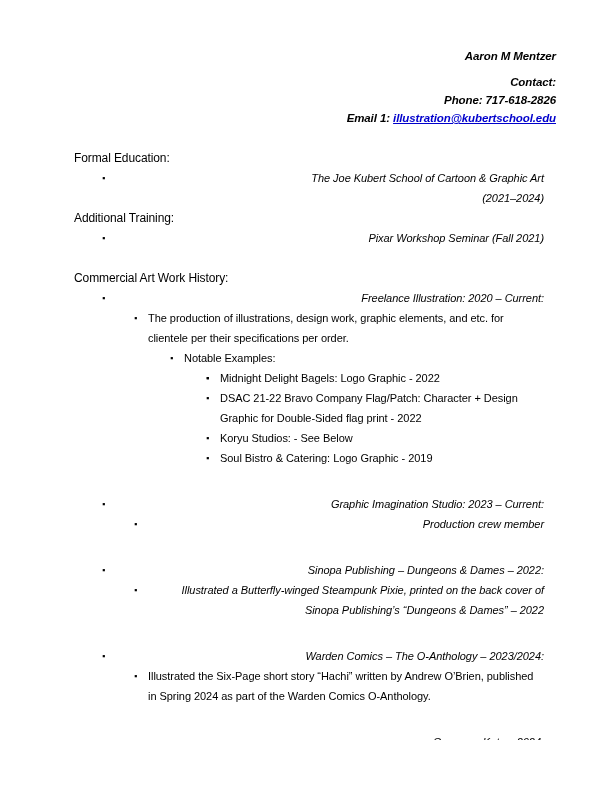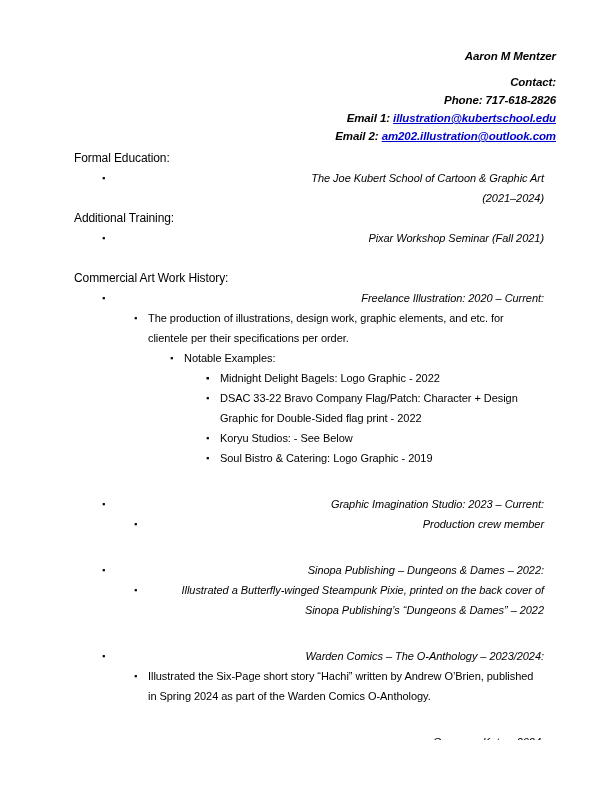--- a/index.html
+++ b/index.html
@@ -116,21 +116,20 @@
 </head>
 <body>
 
 <div class="page">
 
   <div class="header">
     <div class="header-line header-name">Aaron M Mentzer</div>
     <div class="header-line">Contact:</div>
     <div class="header-line">Phone: 717-618-2826</div>
     <div class="header-line"><span class="label">Email 1:</span> <span class="maillink">illustration@kubertschool.edu</span></div>
-    <div class="header-line"><span class="label">Email 2:</span> <span class="maillink">am202.illustration@outlook.com</span></div>
   </div>
 
   <div class="body">
 
     <div class="sec-head">Formal Education:</div>
     <ul class="lvl l1">
       <li class="item">
         <span class="bullet">▪</span>
         <span class="txt ital">The Joe Kubert School of Cartoon &amp; Graphic Art</span>
         <span class="txt ital">(2021–2024)</span>
@@ -168,21 +167,21 @@
                 <ul class="lvl l4 nested">
                   <li class="item">
                     <span class="bullet">▪</span>
                   </li>
                   <li class="item">
                     <span class="bullet">▪</span>
                     <span class="txt">Midnight Delight Bagels: Logo Graphic - 2022</span>
                   </li>
                   <li class="item">
                     <span class="bullet">▪</span>
-                    <span class="txt">DSAC 33-22 Bravo Company Flag/Patch: Character + Design Graphic for Double-Sided flag print - 2022</span>
+                    <span class="txt">DSAC 21-22 Bravo Company Flag/Patch: Character + Design Graphic for Double-Sided flag print - 2022</span>
                   </li>
                   <li class="item">
                     <span class="bullet">▪</span>
                     <span class="txt">Koryu Studios: - See Below</span>
                   </li>
                   <li class="item">
                     <span class="bullet">▪</span>
                     <span class="txt">Soul Bistro &amp; Catering: Logo Graphic - 2019</span>
                   </li>
                 </ul>

